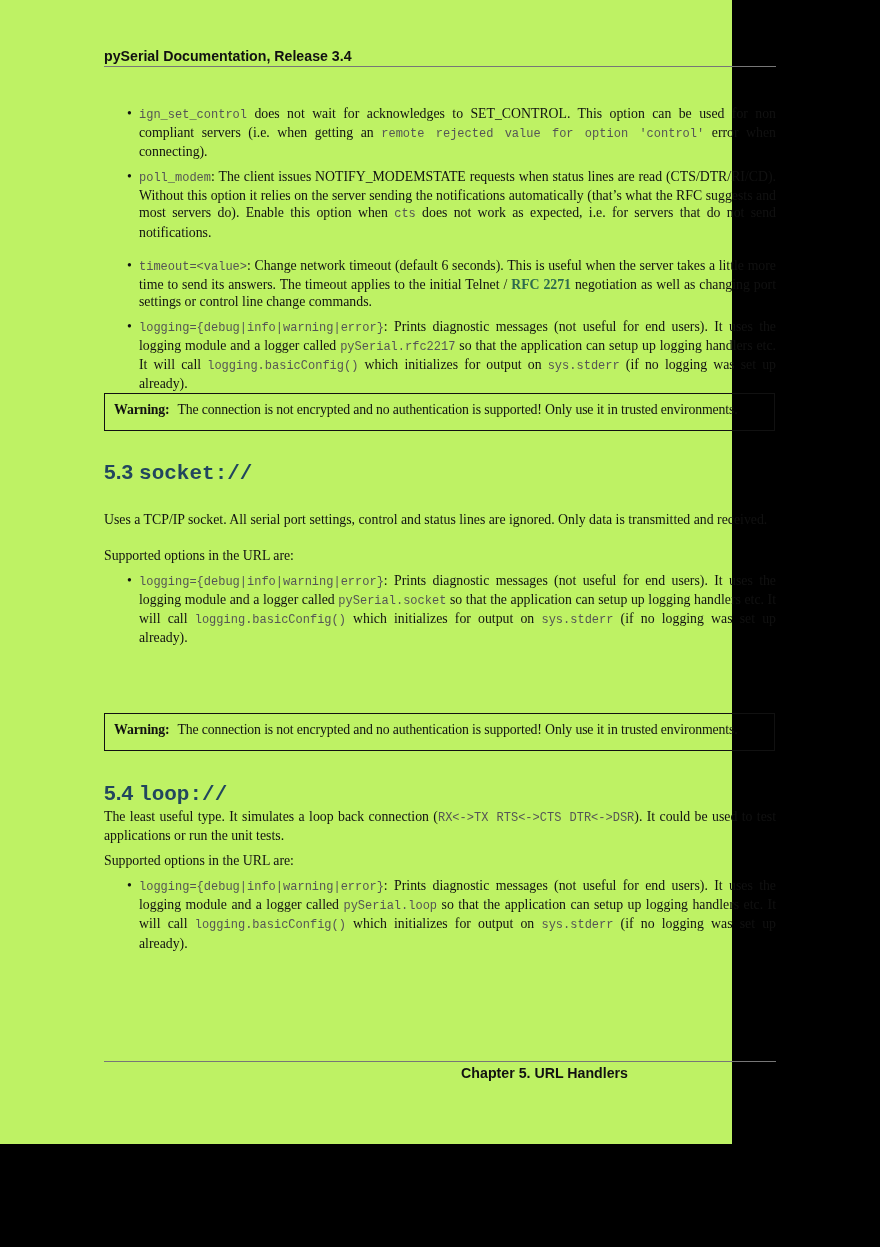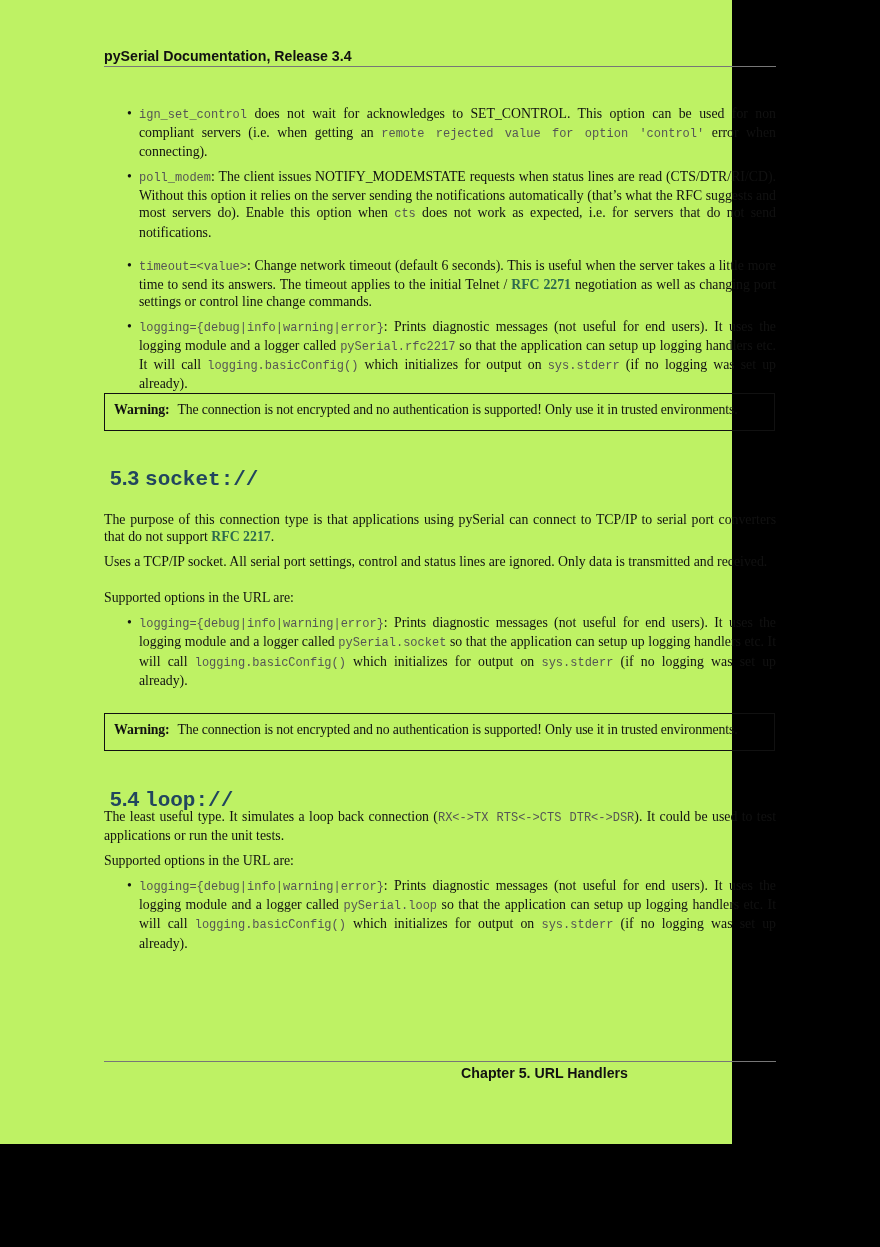--- a/index.html
+++ b/index.html
@@ -33,21 +33,21 @@
     content: "\2022"; position: absolute; left: -12px; top: 0; color: #111;
   }
   p { margin: 0; }
   .link { color: #2d6b4e; font-weight: bold; }
   .warn {
     border: 1.5px solid #111; padding: 7px 10px 12px 9px; text-align: left; white-space: nowrap;
     letter-spacing: -0.15px;
   }
   .warn b { margin-right: 8px; }
   h2 {
-    margin: 6px; font-family: "Liberation Sans", sans-serif; font-weight: bold; font-size: 21px;
+    margin: 0; font-family: "Liberation Sans", sans-serif; font-weight: bold; font-size: 21px;
     color: #22465e;
   }
   h2 .code { font-family: "Liberation Mono", monospace; font-weight: bold; font-size: 21px; color: #22465e; }
   .abs { position: absolute; left: 0; width: 672px; }
 </style>
 </head>
 <body>
 
 <div class="page">
 
@@ -75,23 +75,20 @@
     <div class="abs warn" style="top:393px; width:650px;">
       <b>Warning:</b><span>The connection is not encrypted and no authentication is supported! Only use it in trusted environments.</span>
     </div>
 
     <h2 class="abs" style="top:463px;">
       <span>5.3</span>
       <span class="code">socket://</span>
     </h2>
 
     <div class="abs" style="top:511px;">
-      <p style="margin-bottom:8px;">
-        <span>The purpose of this connection type is that applications using pySerial can connect to TCP/IP to serial port converters that do not support </span><a class="link">RFC 2217</a><span>.</span>
-      </p>
       <p style="margin-bottom:19px;">Uses a TCP/IP socket.  All serial port settings, control and status lines are ignored.  Only data is transmitted and received.</p>
       <p style="margin-bottom:8px;">Supported options in the URL are:</p>
       <ul class="opts">
         <li>
           <span class="mono">logging={debug|info|warning|error}</span><span>: Prints diagnostic messages (not useful for end users).  It uses the logging module and a logger called </span><span class="mono">pySerial.socket</span><span> so that the application can setup up logging handlers etc.  It will call </span><span class="mono">logging.basicConfig()</span><span> which initializes for output on </span><span class="mono">sys.stderr</span><span> (if no logging was set up already).</span>
         </li>
       </ul>
     </div>
 
     <div class="abs warn" style="top:713px; width:650px;">

